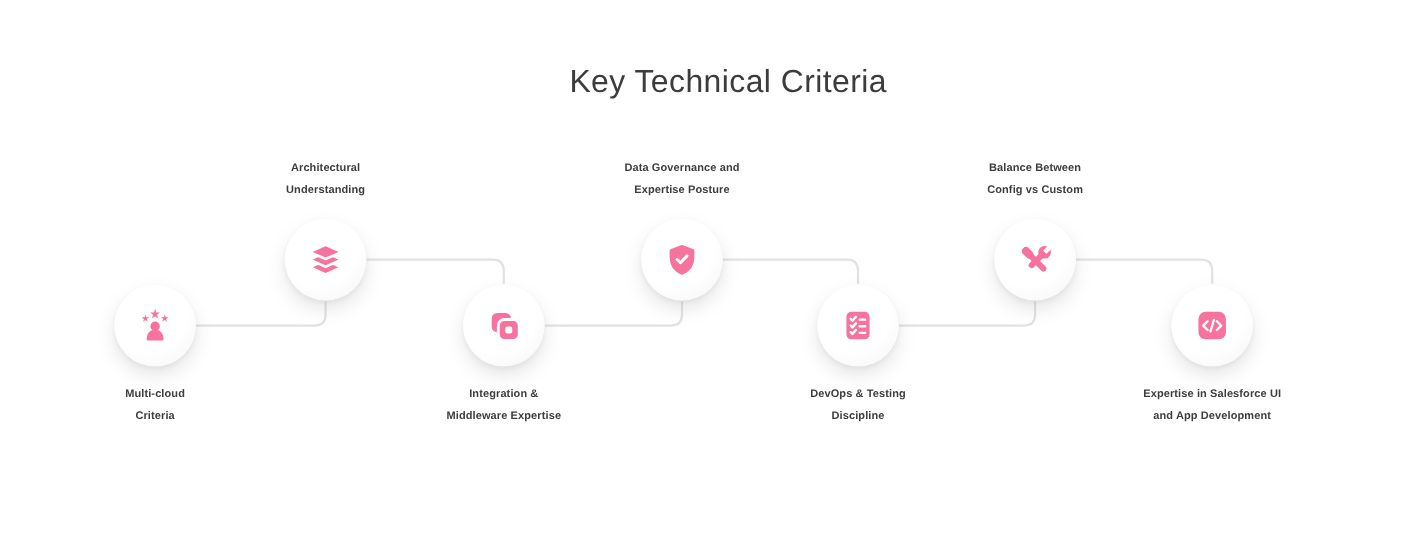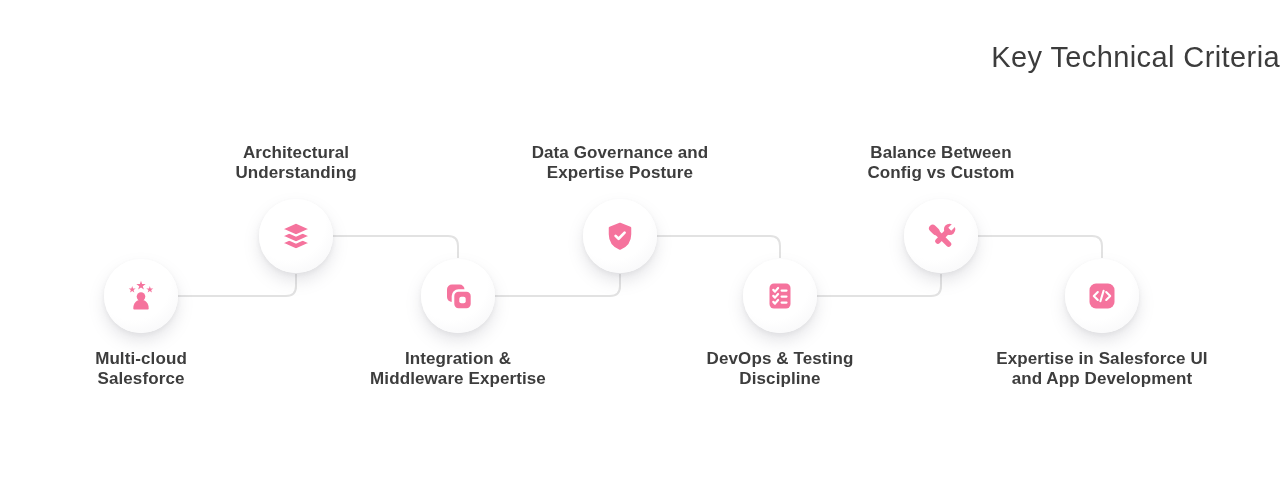--- a/index.html
+++ b/index.html
@@ -13,25 +13,25 @@
   .canvas {
     position: relative;
     width: 1280px;
     height: 502px;
     background: var(--bg);
     overflow: hidden;
     font-family: "Liberation Sans", sans-serif;
   }
   .title {
     position: absolute;
-    top: 41px;
+    top: 59px;
     left: 0;
     width: 100%;
     margin: 0;
-    text-align: right;
+    text-align: center;
     font-size: 29px;
     font-weight: 500;
     letter-spacing: 0.4px;
     color: #3C3C3C;
     padding-left: 44px;
   }
   .connectors {
     position: absolute;
     left: 0; top: 0;
     width: 1280px; height: 502px;
@@ -63,21 +63,21 @@
   }
   .node.low  .circle { top: 259px; }
   .node.high .circle { top: 199px; }
   .node-icon { color: var(--accent); display: block; }
   .label {
     position: absolute;
     transform: translateX(-50%);
     width: 240px;
     text-align: center;
     white-space: pre-line;
-    font-size: 17px;
+    font-size: 10px;
     font-weight: 600;
     line-height: 19.5px;
     letter-spacing: 0.1px;
     color: var(--text);
   }
   .node.low  .label { top: 349px; }
   .node.high .label { top: 143px; }
 </style>
 </head>
 <body>
@@ -104,21 +104,21 @@
         <g fill="currentColor">
           <use href="#star5" transform="translate(20,9.6) scale(4.9)"></use>
           <use href="#star5" transform="translate(11.2,13.6) scale(3.7)"></use>
           <use href="#star5" transform="translate(28.8,13.6) scale(3.7)"></use>
           <circle cx="20" cy="20.6" r="4.3"></circle>
           <path d="M12.3,32.4 c0,-5.6 3.4,-8.6 7.7,-8.6 c4.3,0 7.7,3 7.7,8.6 c0,0.7 -0.5,1.2 -1.2,1.2 h-13 c-0.7,0 -1.2,-0.5 -1.2,-1.2 z"></path>
         </g>
       </svg>
     </div>
     <div class="label">Multi-cloud
-Salesforce</div>
+Criteria</div>
   </div>
 
   <div class="node high" style="left:296px">
     <div class="circle">
       <svg class="node-icon" width="40" height="40" viewBox="0 0 40 40">
         <g fill="currentColor" stroke="#ffffff" stroke-width="2.4" stroke-linejoin="round">
           <path d="M20,20.5 L34.5,27 L20,33.5 L5.5,27 Z"></path>
           <path d="M20,13.5 L34.5,20 L20,26.5 L5.5,20 Z"></path>
           <path d="M20,6.5 L34.5,13 L20,19.5 L5.5,13 Z"></path>
         </g>

